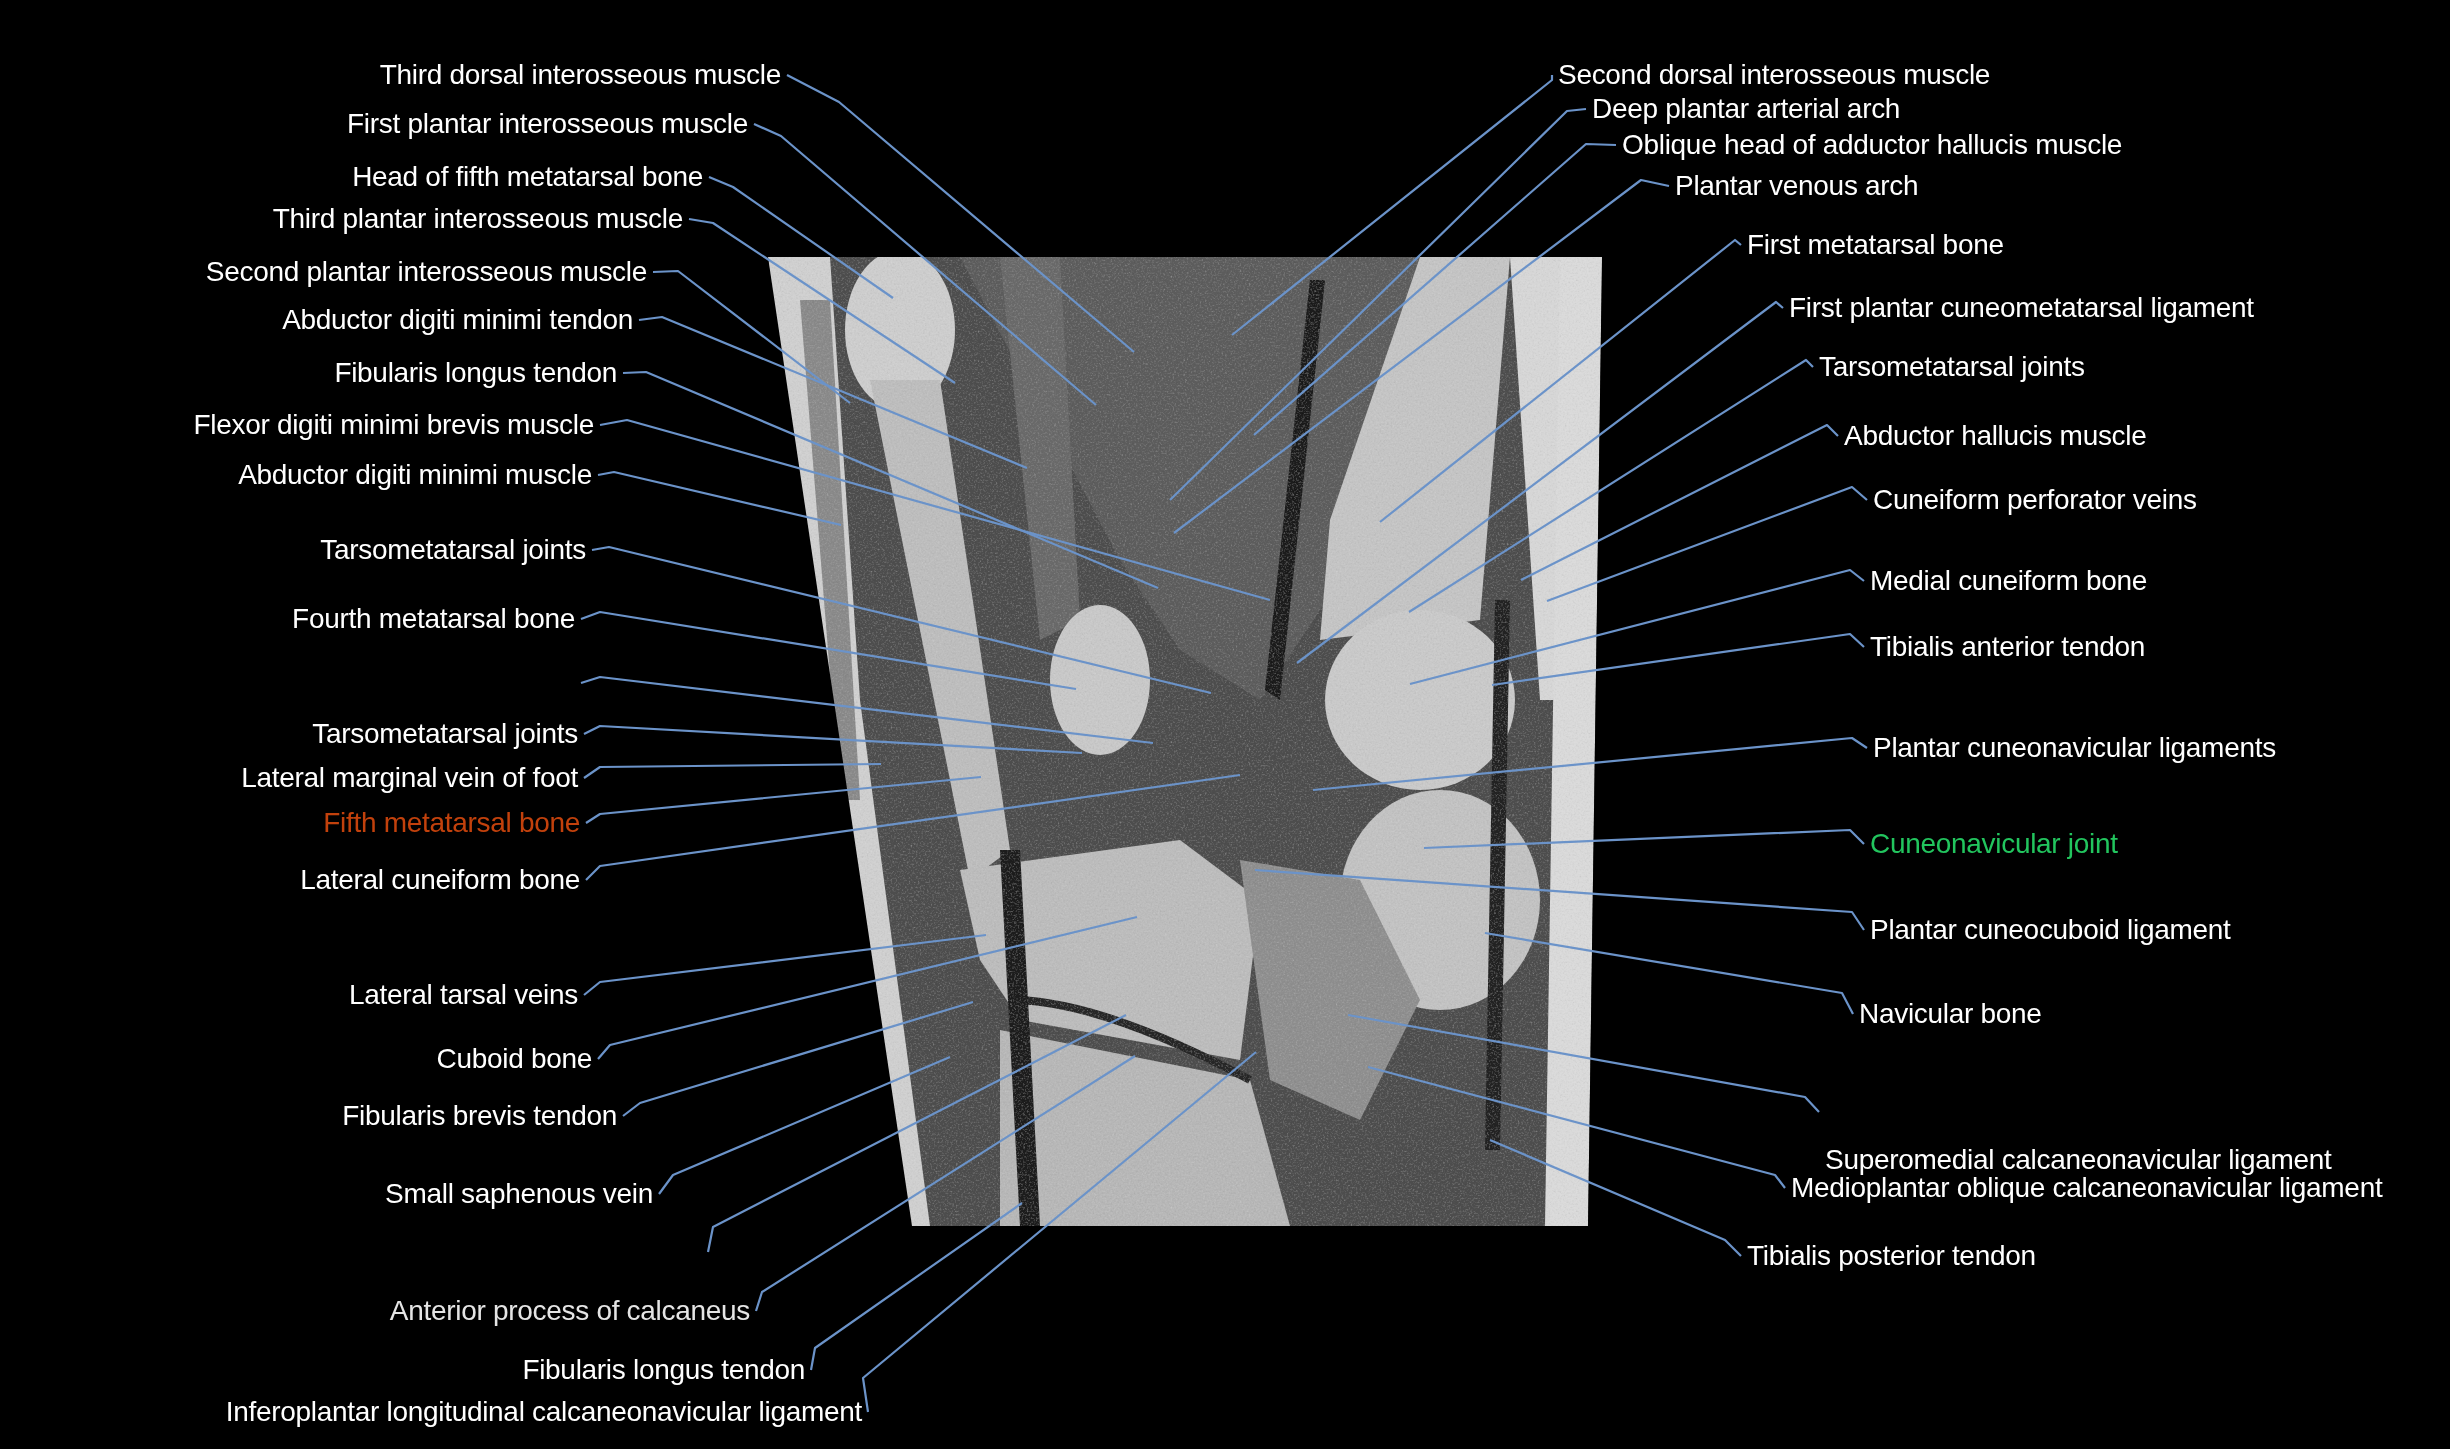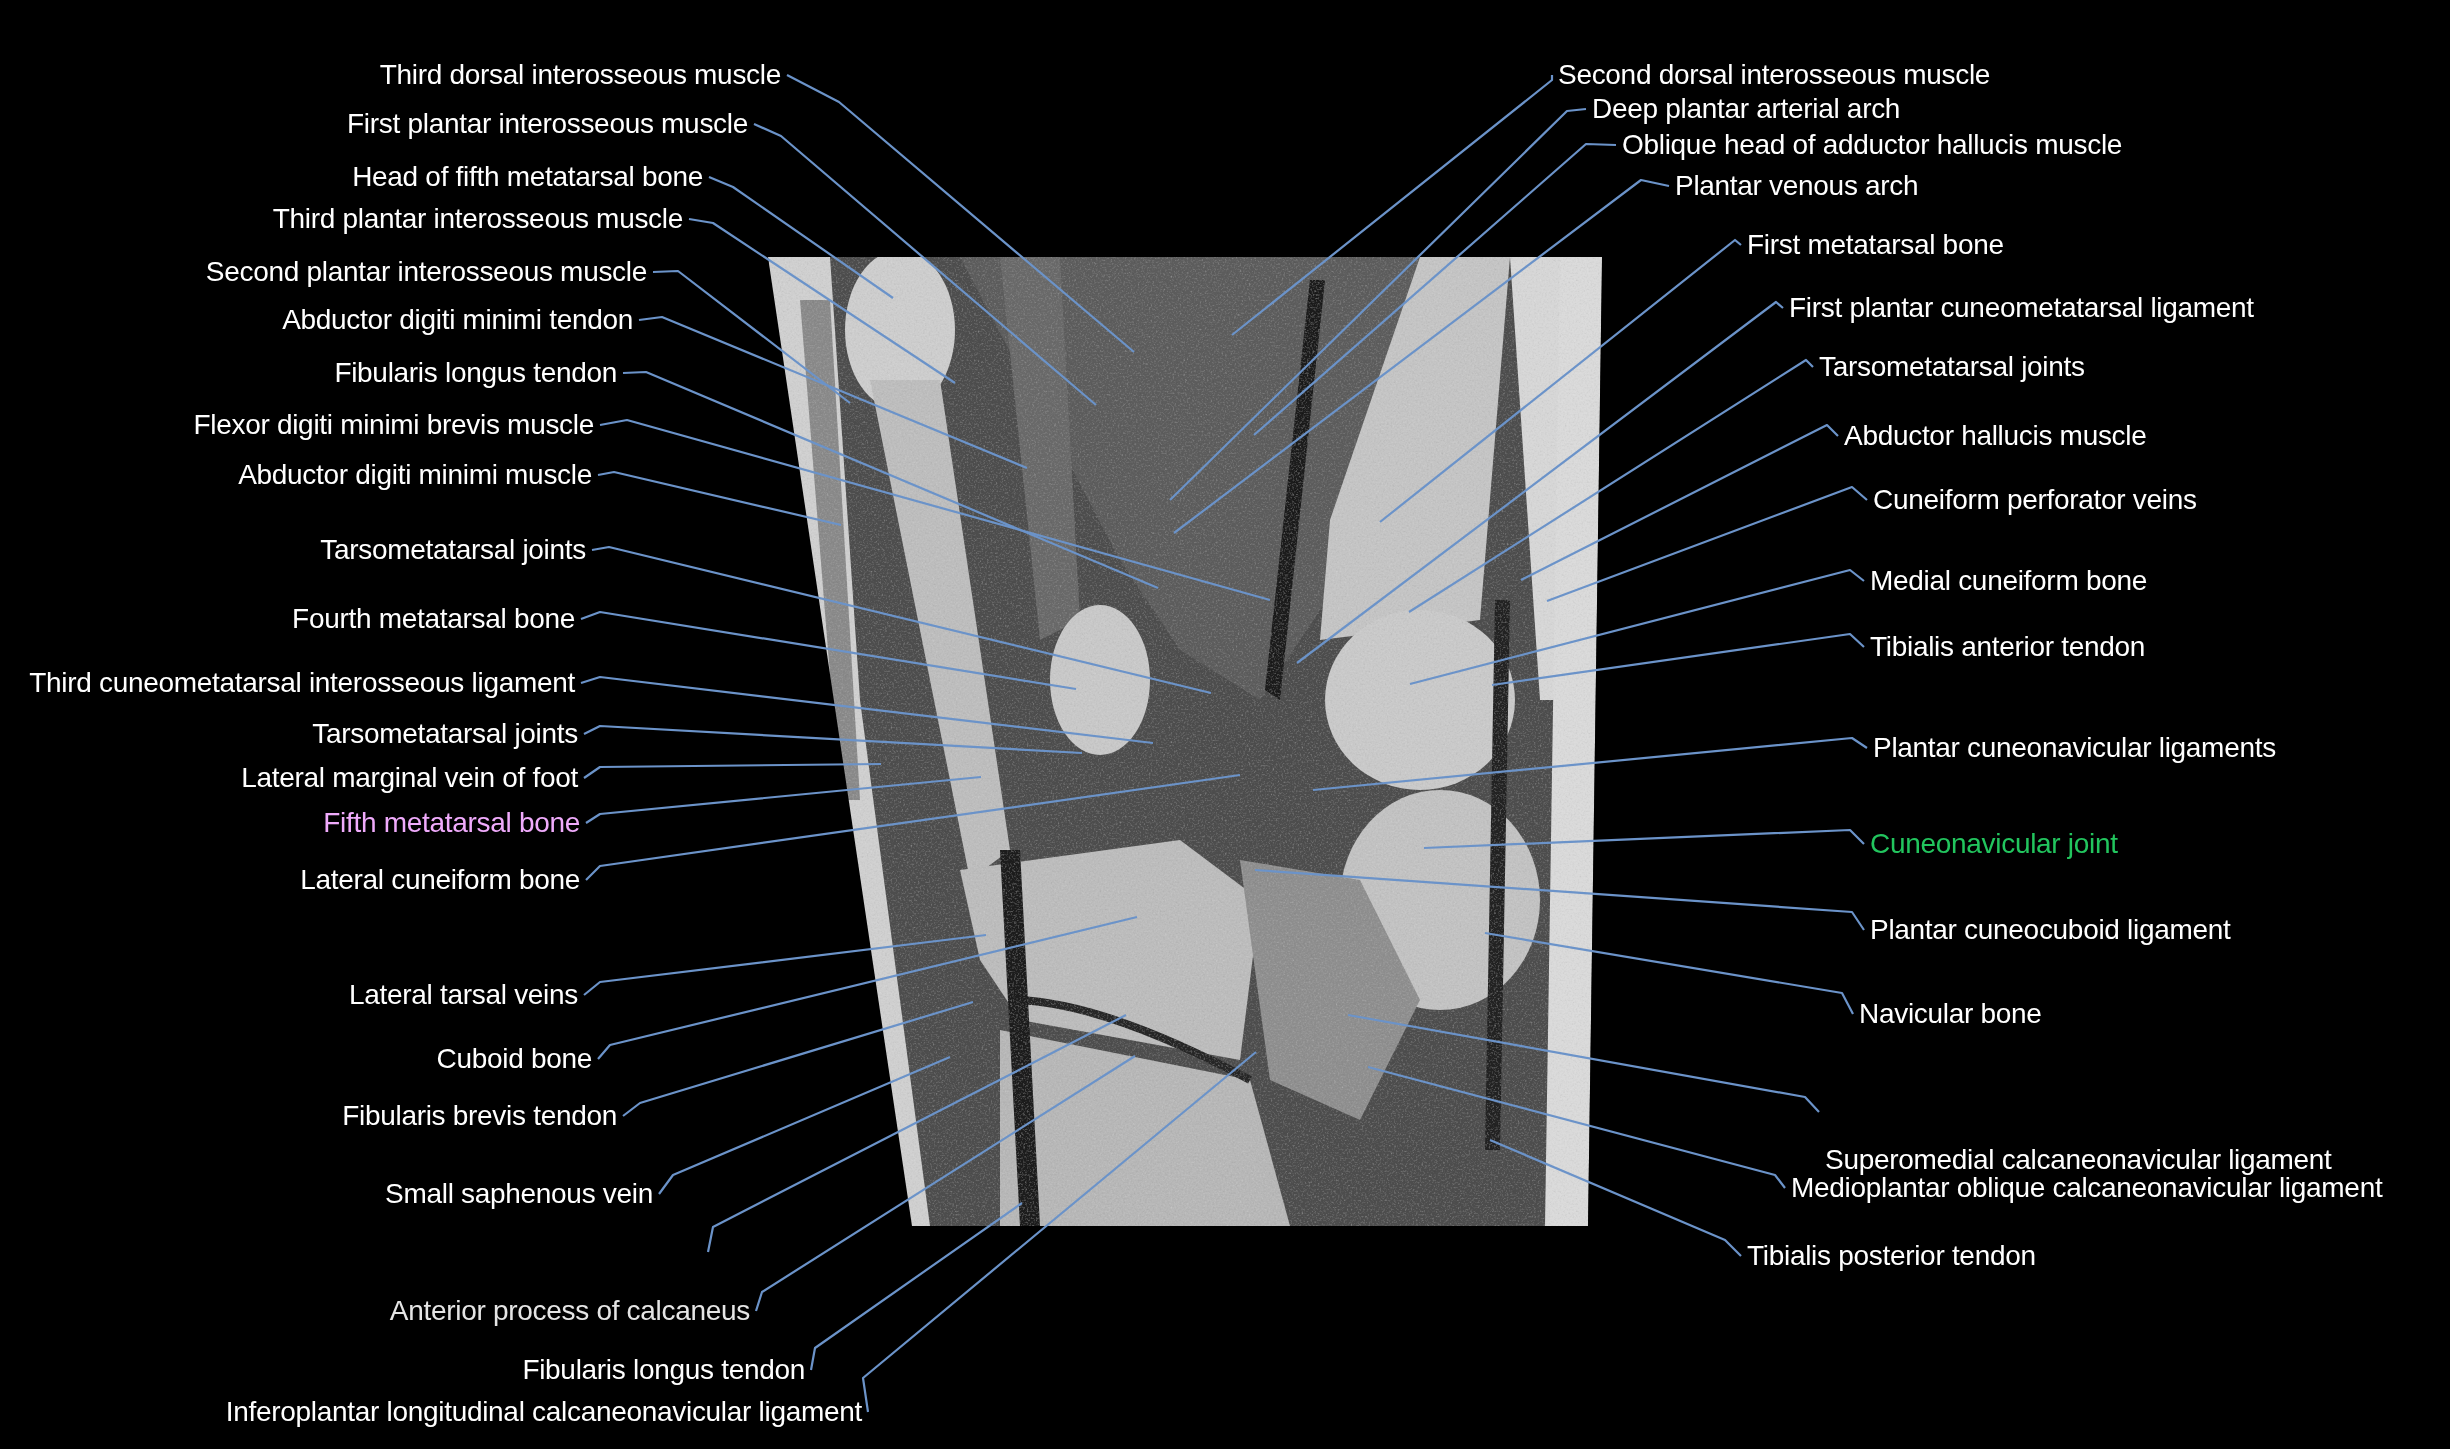--- a/index.html
+++ b/index.html
@@ -125,24 +125,23 @@
   <div class="label left" style="top: 124px; right: 1702px; color: rgb(255, 255, 255);">First plantar interosseous muscle</div>
   <div class="label left" style="top: 177px; right: 1747px; color: rgb(255, 255, 255);">Head of fifth metatarsal bone</div>
   <div class="label left" style="top: 219px; right: 1767px; color: rgb(255, 255, 255);">Third plantar interosseous muscle</div>
   <div class="label left" style="top: 272px; right: 1803px; color: rgb(255, 255, 255);">Second plantar interosseous muscle</div>
   <div class="label left" style="top: 320px; right: 1817px; color: rgb(255, 255, 255);">Abductor digiti minimi tendon</div>
   <div class="label left" style="top: 373px; right: 1833px; color: rgb(255, 255, 255);">Fibularis longus tendon</div>
   <div class="label left" style="top: 425px; right: 1856px; color: rgb(255, 255, 255);">Flexor digiti minimi brevis muscle</div>
   <div class="label left" style="top: 475px; right: 1858px; color: rgb(255, 255, 255);">Abductor digiti minimi muscle</div>
   <div class="label left" style="top: 550px; right: 1864px; color: rgb(255, 255, 255);">Tarsometatarsal joints</div>
   <div class="label left" style="top: 619px; right: 1875px; color: rgb(255, 255, 255);">Fourth metatarsal bone</div>
-  <div class="label left" style="top: 683px; right: 1875px; color: rgb(255, 255, 255);">Third cuneometatarsal interosseous ligament</div>
   <div class="label left" style="top: 734px; right: 1872px; color: rgb(255, 255, 255);">Tarsometatarsal joints</div>
   <div class="label left" style="top: 778px; right: 1872px; color: rgb(255, 255, 255);">Lateral marginal vein of foot</div>
-  <div class="label left" style="top: 823px; right: 1870px; color: #f0abfc;">Fifth metatarsal bone</div>
+  <div class="label left" style="top: 823px; right: 1870px; color: #c2410c;">Fifth metatarsal bone</div>
   <div class="label left" style="top: 880px; right: 1870px; color: rgb(255, 255, 255);">Lateral cuneiform bone</div>
   <div class="label left" style="top: 995px; right: 1872px; color: rgb(255, 255, 255);">Lateral tarsal veins</div>
   <div class="label left" style="top: 1059px; right: 1858px; color: rgb(255, 255, 255);">Cuboid bone</div>
   <div class="label left" style="top: 1116px; right: 1833px; color: rgb(255, 255, 255);">Fibularis brevis tendon</div>
   <div class="label left" style="top: 1194px; right: 1797px; color: rgb(255, 255, 255);">Small saphenous vein</div>
   <div class="label left" style="top: 1311px; right: 1700px; color: #e5e5e5;">Anterior process of calcaneus</div>
   <div class="label left" style="top: 1370px; right: 1645px; color: rgb(255, 255, 255);">Fibularis longus tendon</div>
   <div class="label left" style="top: 1412px; right: 1588px; color: rgb(255, 255, 255);">Inferoplantar longitudinal calcaneonavicular ligament</div>
 
   <div class="label right" style="top: 75px; left: 1558px; color: rgb(255, 255, 255);">Second dorsal interosseous muscle</div>

